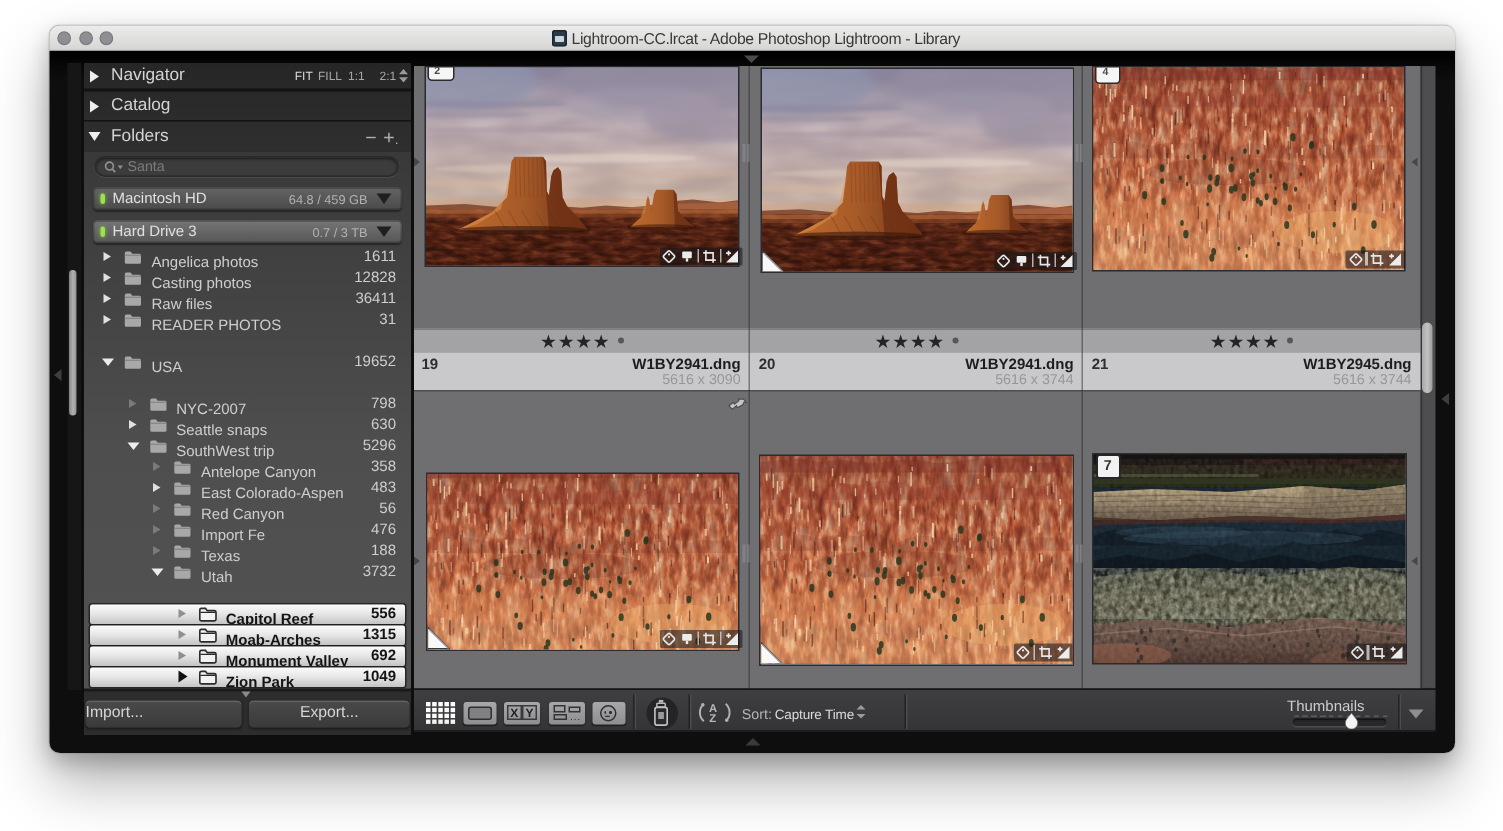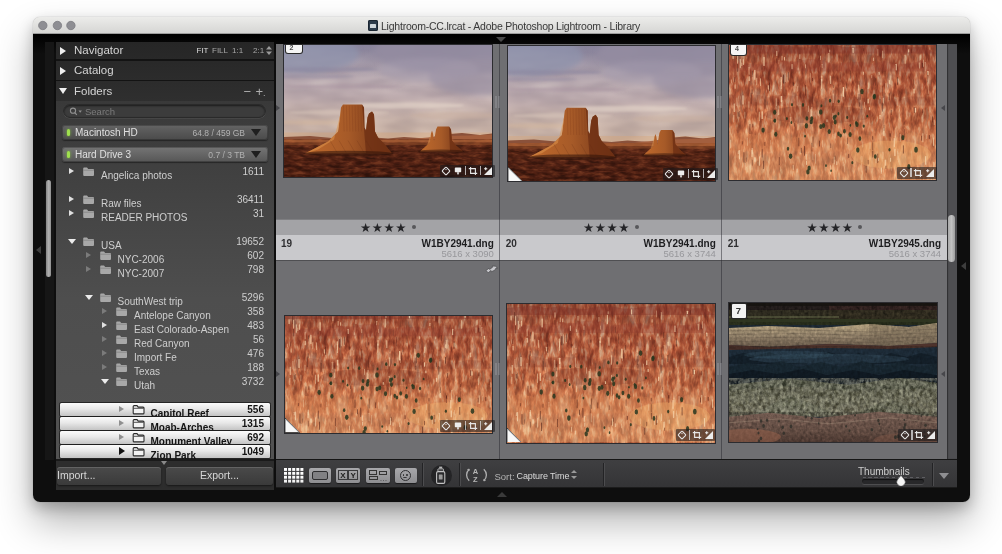--- a/index.html
+++ b/index.html
@@ -71,21 +71,21 @@
  <span style="position:absolute;left:200px;top:-1px;font-size:13px;color:#b0b0b0">+<span style="font-size:9px">.</span></span>
 </div>
 
 <div class="a" style="left:63px;top:104px;width:203px;height:13.5px;border-radius:7px;background:#3c3c3c;
  box-shadow:inset 0 1px 2px rgba(0,0,0,0.55),0 0.5px 0 rgba(255,255,255,0.12);border:1px solid #2a2a2a"></div>
 <svg class="a" style="left:69px;top:106.5px" width="14" height="9" viewBox="0 0 14 9">
  <circle cx="4" cy="3.7" r="2.6" fill="none" stroke="#909090" stroke-width="1.1"></circle>
  <line x1="6" y1="5.8" x2="7.8" y2="7.8" stroke="#909090" stroke-width="1.2"></line>
  <path d="M9.5 3.4 l3.4 0 l-1.7 2.4 z" fill="#909090"></path>
 </svg>
-<div class="a" style="left:85px;top:106.3px;font-size:9.5px;color:#7b7b7b">Search</div>
+<div class="a" style="left:85px;top:106.3px;font-size:9.5px;color:#7b7b7b">Santa</div>
 
 <div class="a" style="left:62px;top:124.5px;width:206px;height:15.5px;border-radius:3px;background:linear-gradient(#646464,#4a4a4a);box-shadow:0 1px 1px rgba(0,0,0,0.4),inset 0 0 0 1px rgba(0,0,0,0.25)"></div>
 <div class="a" style="left:66.5px;top:128.5px;width:3.6px;height:7.5px;border-radius:1.5px;background:#9fe04e;box-shadow:0 0 3px #7fc03a"></div>
 <div class="a" style="left:75px;top:127.1px;font-size:10px;color:#e0e0e0">Macintosh HD</div>
 <div class="a" style="left:130px;top:128.1px;width:115px;font-size:8.5px;color:#b2b2b2;text-align:right">64.8 / 459 GB</div>
 <div class="tri" style="left:250.5px;top:129.0px;border-left:5.5px solid transparent;border-right:5.5px solid transparent;border-top:7px solid #1f1f1f"></div>
 
 <div class="a" style="left:62px;top:146.5px;width:206px;height:15.5px;border-radius:3px;background:linear-gradient(#757575,#565656);box-shadow:0 1px 1px rgba(0,0,0,0.4),inset 0 0 0 1px rgba(0,0,0,0.25)"></div>
 <div class="a" style="left:66.5px;top:150.5px;width:3.6px;height:7.5px;border-radius:1.5px;background:#9fe04e;box-shadow:0 0 3px #7fc03a"></div>
 <div class="a" style="left:75px;top:149.1px;font-size:10px;color:#e0e0e0">Hard Drive 3</div>
@@ -93,20 +93,29 @@
 <div class="tri" style="left:250.5px;top:151.0px;border-left:5.5px solid transparent;border-right:5.5px solid transparent;border-top:7px solid #1f1f1f"></div>
 <div class="row" style="top:164.0px">
       <div class="tri t-r" style="left:13.5px;top:3.5px"></div>
       <svg style="position:absolute;left:26.5px;top:2.2px" width="13" height="11" viewBox="0 0 13 11">
         <path d="M1.2 2.6 Q1.2 1.6 2.2 1.6 L5 1.6 L6.2 3.1 L11 3.1 Q12 3.1 12 4.1 L12 8.9 Q12 9.9 11 9.9 L2.2 9.9 Q1.2 9.9 1.2 8.9 Z" fill="#a8a8a8"></path>
         <line x1="1.2" y1="4.2" x2="12" y2="4.2" stroke="#7e7e7e" stroke-width="0.7"></line>
       </svg>
       <div class="rlab" style="left:45.5px">Angelica photos</div>
       <div class="rcnt">1611</div>
     </div>
+    <div class="row" style="top:178.0px">
+      <div class="tri t-r" style="left:13.5px;top:3.5px"></div>
+      <svg style="position:absolute;left:26.5px;top:2.2px" width="13" height="11" viewBox="0 0 13 11">
+        <path d="M1.2 2.6 Q1.2 1.6 2.2 1.6 L5 1.6 L6.2 3.1 L11 3.1 Q12 3.1 12 4.1 L12 8.9 Q12 9.9 11 9.9 L2.2 9.9 Q1.2 9.9 1.2 8.9 Z" fill="#a8a8a8"></path>
+        <line x1="1.2" y1="4.2" x2="12" y2="4.2" stroke="#7e7e7e" stroke-width="0.7"></line>
+      </svg>
+      <div class="rlab" style="left:45.5px">Casting photos</div>
+      <div class="rcnt">12828</div>
+    </div>
     <div class="row" style="top:192.0px">
       <div class="tri t-r" style="left:13.5px;top:3.5px"></div>
       <svg style="position:absolute;left:26.5px;top:2.2px" width="13" height="11" viewBox="0 0 13 11">
         <path d="M1.2 2.6 Q1.2 1.6 2.2 1.6 L5 1.6 L6.2 3.1 L11 3.1 Q12 3.1 12 4.1 L12 8.9 Q12 9.9 11 9.9 L2.2 9.9 Q1.2 9.9 1.2 8.9 Z" fill="#a8a8a8"></path>
         <line x1="1.2" y1="4.2" x2="12" y2="4.2" stroke="#7e7e7e" stroke-width="0.7"></line>
       </svg>
       <div class="rlab" style="left:45.5px">Raw files</div>
       <div class="rcnt">36411</div>
     </div>
     <div class="row" style="top:206.0px">
@@ -120,37 +129,37 @@
     </div>
     <div class="row" style="top:234.0px">
       <div class="tri" style="left:12.5px;top:4.5px;border-left:4px solid transparent;border-right:4px solid transparent;border-top:5.5px solid #ececec"></div>
       <svg style="position:absolute;left:26.5px;top:2.2px" width="13" height="11" viewBox="0 0 13 11">
         <path d="M1.2 2.6 Q1.2 1.6 2.2 1.6 L5 1.6 L6.2 3.1 L11 3.1 Q12 3.1 12 4.1 L12 8.9 Q12 9.9 11 9.9 L2.2 9.9 Q1.2 9.9 1.2 8.9 Z" fill="#a8a8a8"></path>
         <line x1="1.2" y1="4.2" x2="12" y2="4.2" stroke="#7e7e7e" stroke-width="0.7"></line>
       </svg>
       <div class="rlab" style="left:45.5px">USA</div>
       <div class="rcnt">19652</div>
     </div>
-    <div class="row" style="top:248.0px">
-      <div class="tri" style="left:30px;top:3.5px;border-top:3.5px solid transparent;border-bottom:3.5px solid transparent;border-left:5px solid #7b7b7b"></div>
-      <svg style="position:absolute;left:43px;top:2.2px" width="13" height="11" viewBox="0 0 13 11">
-        <path d="M1.2 2.6 Q1.2 1.6 2.2 1.6 L5 1.6 L6.2 3.1 L11 3.1 Q12 3.1 12 4.1 L12 8.9 Q12 9.9 11 9.9 L2.2 9.9 Q1.2 9.9 1.2 8.9 Z" fill="#a8a8a8"></path>
-        <line x1="1.2" y1="4.2" x2="12" y2="4.2" stroke="#7e7e7e" stroke-width="0.7"></line>
-      </svg>
-      <div class="rlab" style="left:62px">NYC-2006</div>
-      <div class="rcnt">602</div>
-    </div>
     <div class="row" style="top:262.0px">
       <div class="tri" style="left:30px;top:3.5px;border-top:3.5px solid transparent;border-bottom:3.5px solid transparent;border-left:5px solid #7b7b7b"></div>
       <svg style="position:absolute;left:43px;top:2.2px" width="13" height="11" viewBox="0 0 13 11">
         <path d="M1.2 2.6 Q1.2 1.6 2.2 1.6 L5 1.6 L6.2 3.1 L11 3.1 Q12 3.1 12 4.1 L12 8.9 Q12 9.9 11 9.9 L2.2 9.9 Q1.2 9.9 1.2 8.9 Z" fill="#a8a8a8"></path>
         <line x1="1.2" y1="4.2" x2="12" y2="4.2" stroke="#7e7e7e" stroke-width="0.7"></line>
       </svg>
       <div class="rlab" style="left:62px">NYC-2007</div>
       <div class="rcnt">798</div>
+    </div>
+    <div class="row" style="top:276.0px">
+      <div class="tri t-r" style="left:30px;top:3.5px"></div>
+      <svg style="position:absolute;left:43px;top:2.2px" width="13" height="11" viewBox="0 0 13 11">
+        <path d="M1.2 2.6 Q1.2 1.6 2.2 1.6 L5 1.6 L6.2 3.1 L11 3.1 Q12 3.1 12 4.1 L12 8.9 Q12 9.9 11 9.9 L2.2 9.9 Q1.2 9.9 1.2 8.9 Z" fill="#a8a8a8"></path>
+        <line x1="1.2" y1="4.2" x2="12" y2="4.2" stroke="#7e7e7e" stroke-width="0.7"></line>
+      </svg>
+      <div class="rlab" style="left:62px">Seattle snaps</div>
+      <div class="rcnt">630</div>
     </div>
     <div class="row" style="top:290.0px">
       <div class="tri" style="left:29px;top:4.5px;border-left:4px solid transparent;border-right:4px solid transparent;border-top:5.5px solid #ececec"></div>
       <svg style="position:absolute;left:43px;top:2.2px" width="13" height="11" viewBox="0 0 13 11">
         <path d="M1.2 2.6 Q1.2 1.6 2.2 1.6 L5 1.6 L6.2 3.1 L11 3.1 Q12 3.1 12 4.1 L12 8.9 Q12 9.9 11 9.9 L2.2 9.9 Q1.2 9.9 1.2 8.9 Z" fill="#a8a8a8"></path>
         <line x1="1.2" y1="4.2" x2="12" y2="4.2" stroke="#7e7e7e" stroke-width="0.7"></line>
       </svg>
       <div class="rlab" style="left:62px">SouthWest trip</div>
       <div class="rcnt">5296</div>
     </div>

